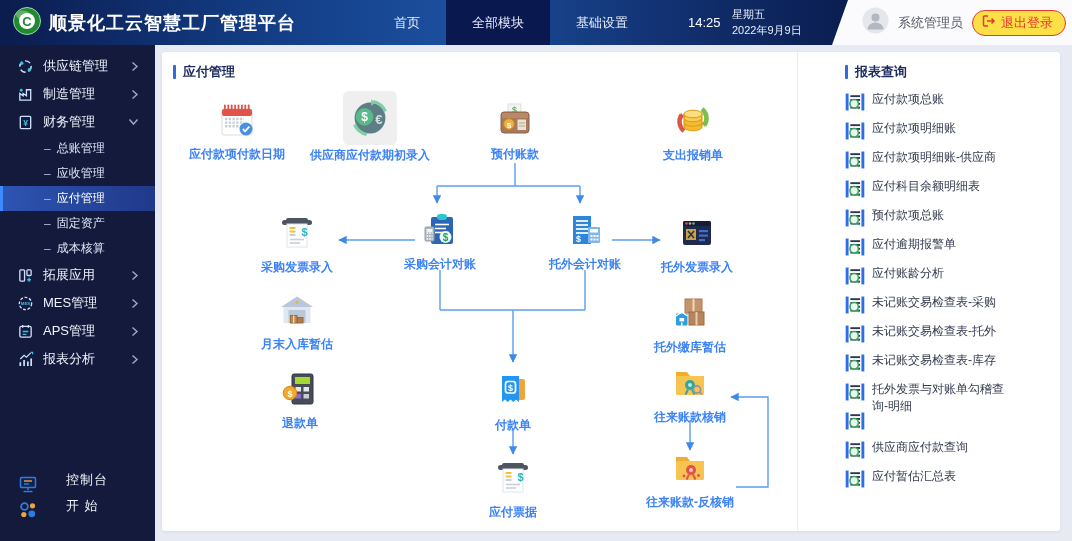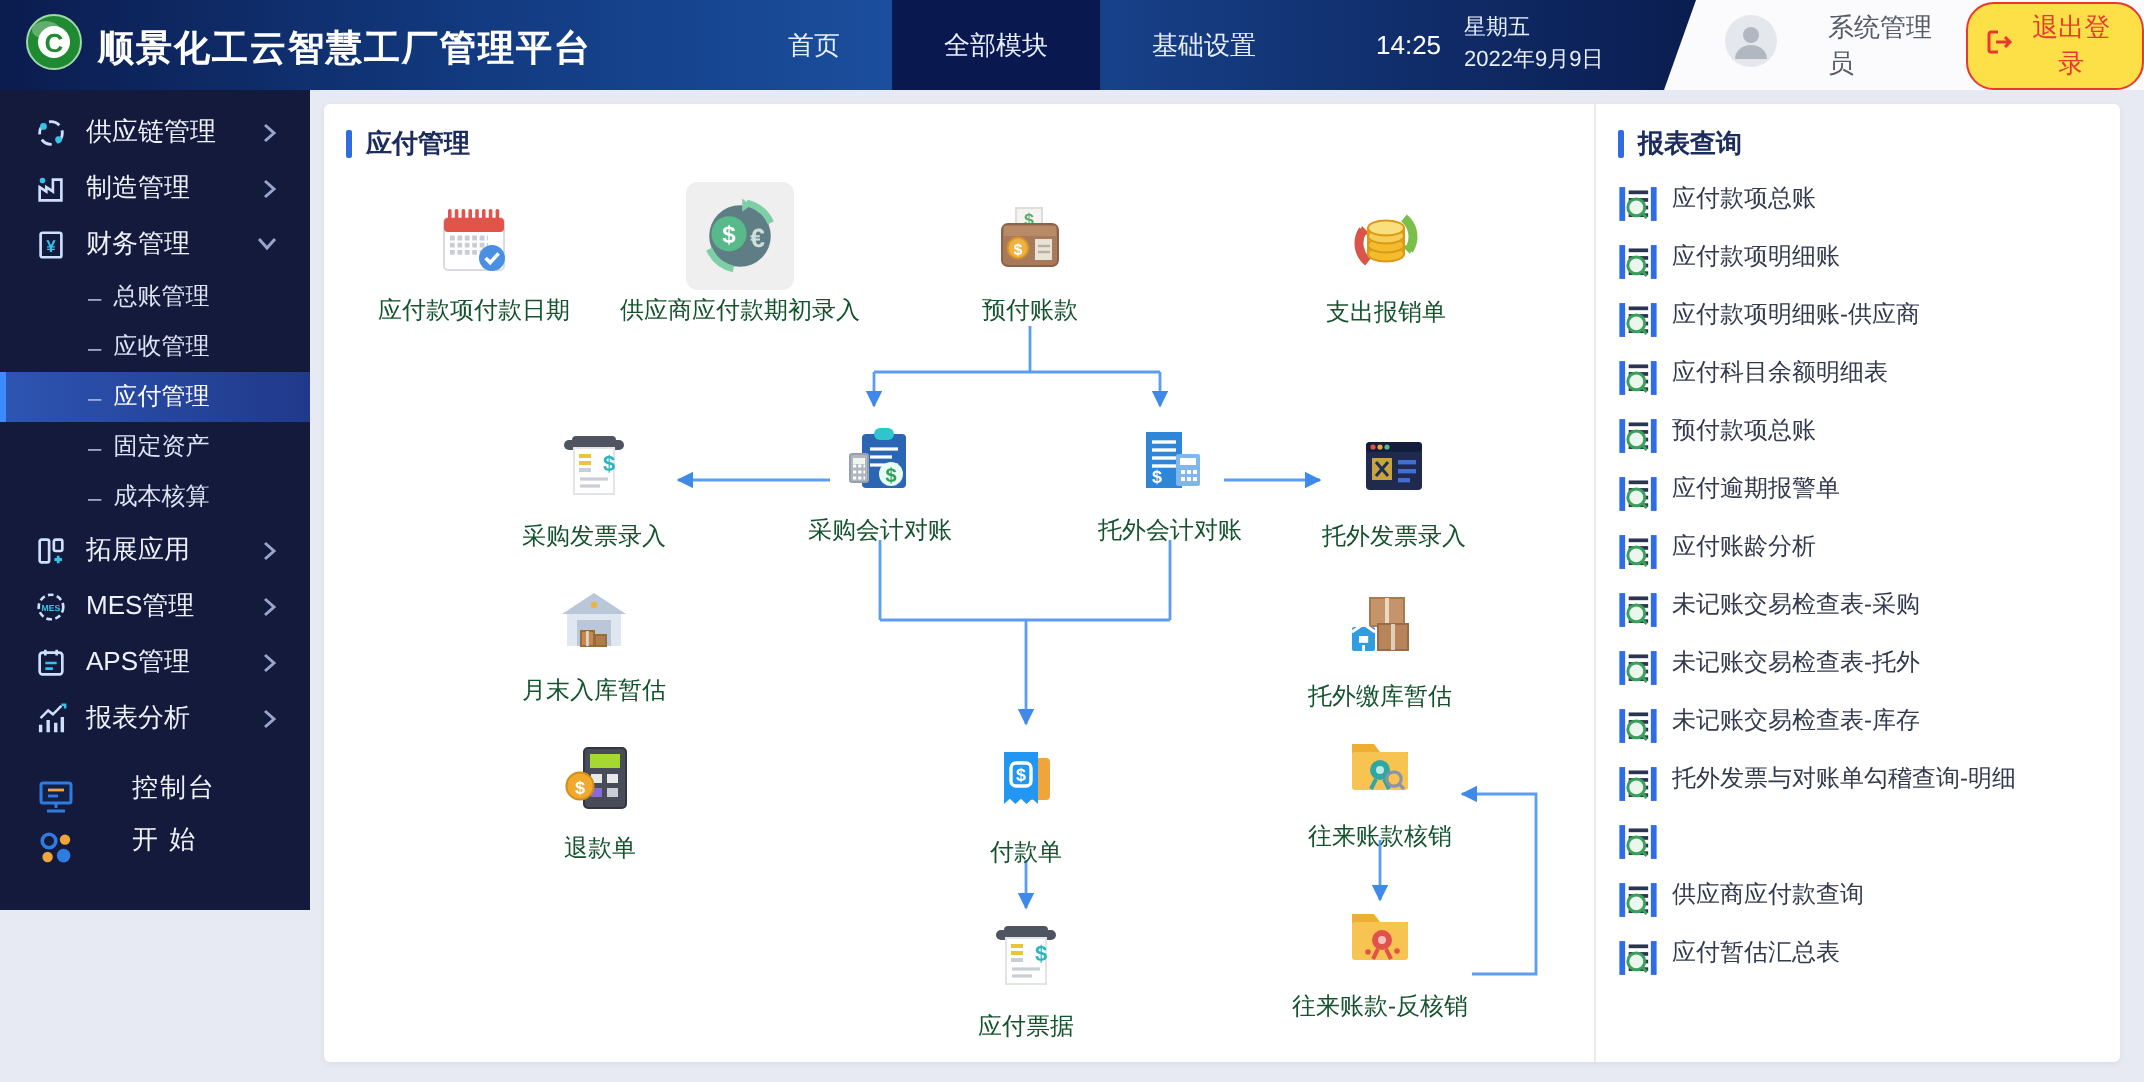--- a/index.html
+++ b/index.html
@@ -12,52 +12,52 @@
     background:linear-gradient(90deg,#0b1c4e 0%,#123a80 22%,#1b4f9e 42%,#123272 62%,#0a1c4e 80%); z-index:5; }
   .logo-wrap { position:absolute; left:12px; top:6px; display:flex; align-items:center; gap:7px; }
   .app-title { color:#fff; font-size:18px; font-weight:bold; letter-spacing:1px; }
   .nav { position:absolute; left:368px; top:0; height:45px; display:flex; align-items:stretch; }
   .nav-tab { display:flex; align-items:center; padding:4px 26px; color:#e8eefc; font-size:13px; cursor:pointer; }
   .nav-tab.active { background:#0a1850; }
   .clock { position:absolute; left:688px; top:15px; color:#fff; font-size:13px; }
   .datebox { position:absolute; left:732px; top:6px; color:#e8eefc; font-size:11px; line-height:16px; }
   .header-user { position:absolute; right:0; top:0; width:240px; height:45px; background:#fbfbfd;
     clip-path:polygon(16px 0, 100% 0, 100% 100%, 0 100%); display:flex; align-items:center; gap:9px; padding-left:30px; }
-  .user-name { color:#555a66; font-size:13px;margin-left:16px; }
+  .user-name { color:#555a66; font-size:13px; }
   .logout-btn { display:flex; align-items:center; gap:5px; border:1.5px solid #e8382f; color:#e8382f;
     border-radius:14px; padding:3px 12px 3px 9px; font-size:13px; background:#fde047; cursor:pointer; }
 
   
-  .sidebar { position:absolute; left:0; top:45px; width:155px; height:410px; background:#131a3c; z-index:4; }
+  .sidebar { position:absolute; left:0; top:45px; width:155px; height:496px; background:#131a3c; z-index:4; }
   .menu { padding-top:7px; }
   .menu-item { display:flex; align-items:center; height:28px; padding-left:17px; color:#eef2fc; font-size:13px; cursor:pointer; }
   .menu-item .mi-label { margin-left:9px; flex:1; }
   .menu-item .chev { margin-right:16px; }
   .submenu-item { display:flex; align-items:center; height:25px; padding-left:44px; color:#dde4f6; font-size:12px; cursor:pointer; position:relative; }
   .submenu-item .bullet { margin-right:6px; color:#aab6da; }
   .submenu-item.active { background:linear-gradient(90deg,#2d55b2,#20398a); color:#fff; }
   .submenu-item.active::before { content:""; position:absolute; left:0; top:0; width:3px; height:100%; background:#3e8bff; }
   .sidebar-bottom { position:absolute; left:0; bottom:18px; width:100%; }
   .sb-row { display:flex; height:26px; padding-left:18px; color:#f0f3fa; font-size:13px; cursor:pointer; }
   .sb-row .sb-label { margin-left:28px; letter-spacing:1px; }
 
   
   .main-card { position:absolute; left:162px; top:52px; width:898px; height:479px; background:#fff; border-radius:3px;
     box-shadow:0 1px 3px rgba(40,60,120,.08); }
   .flow-panel { position:absolute; left:0; top:0; width:635px; height:479px; }
-  .reports-panel { position:absolute; left:635px; top:0; width:218px; height:479px; border-left:1px solid #e9ebf1; }
+  .reports-panel { position:absolute; left:635px; top:0; width:218px; height:479px; border-left:1px solid #e9ebf1;padding-left:36px; }
   .panel-title { display:flex; align-items:center; gap:7px; padding:11px 0 0 11px; font-size:13px; font-weight:bold; color:#1d2c5e; }
   .panel-title .accent { width:3px; height:14px; background:#2f6ce0; border-radius:1px; }
 
   
   .flow-canvas { position:absolute; left:0; top:0; width:635px; height:479px; }
   .flow-node { position:absolute; width:150px; text-align:center; cursor:pointer; }
   .flow-node .nicon { display:inline-flex; width:40px; height:40px; align-items:center; justify-content:center; }
   .flow-node .nicon.tile { width:54px; height:54px; background:#efefef; border-radius:6px; margin-top:-7px; }
-  .flow-node .nlabel { margin-top:2px; font-size:12px; color:#14532d; }
+  .flow-node .nlabel { margin-top:2px; font-size:12px; color:#3b82f6;font-weight:bold; }
   .conn-svg { position:absolute; left:0; top:0; pointer-events:none; }
 
   
   .report-list { padding:10px 0 0 10px; }
   .report-item { display:flex; align-items:flex-start; gap:6px; height:29px; cursor:pointer; }
   .report-item .rlabel { font-size:12px; color:#333a4e; }
 </style>
 </head>
 <body>
 

